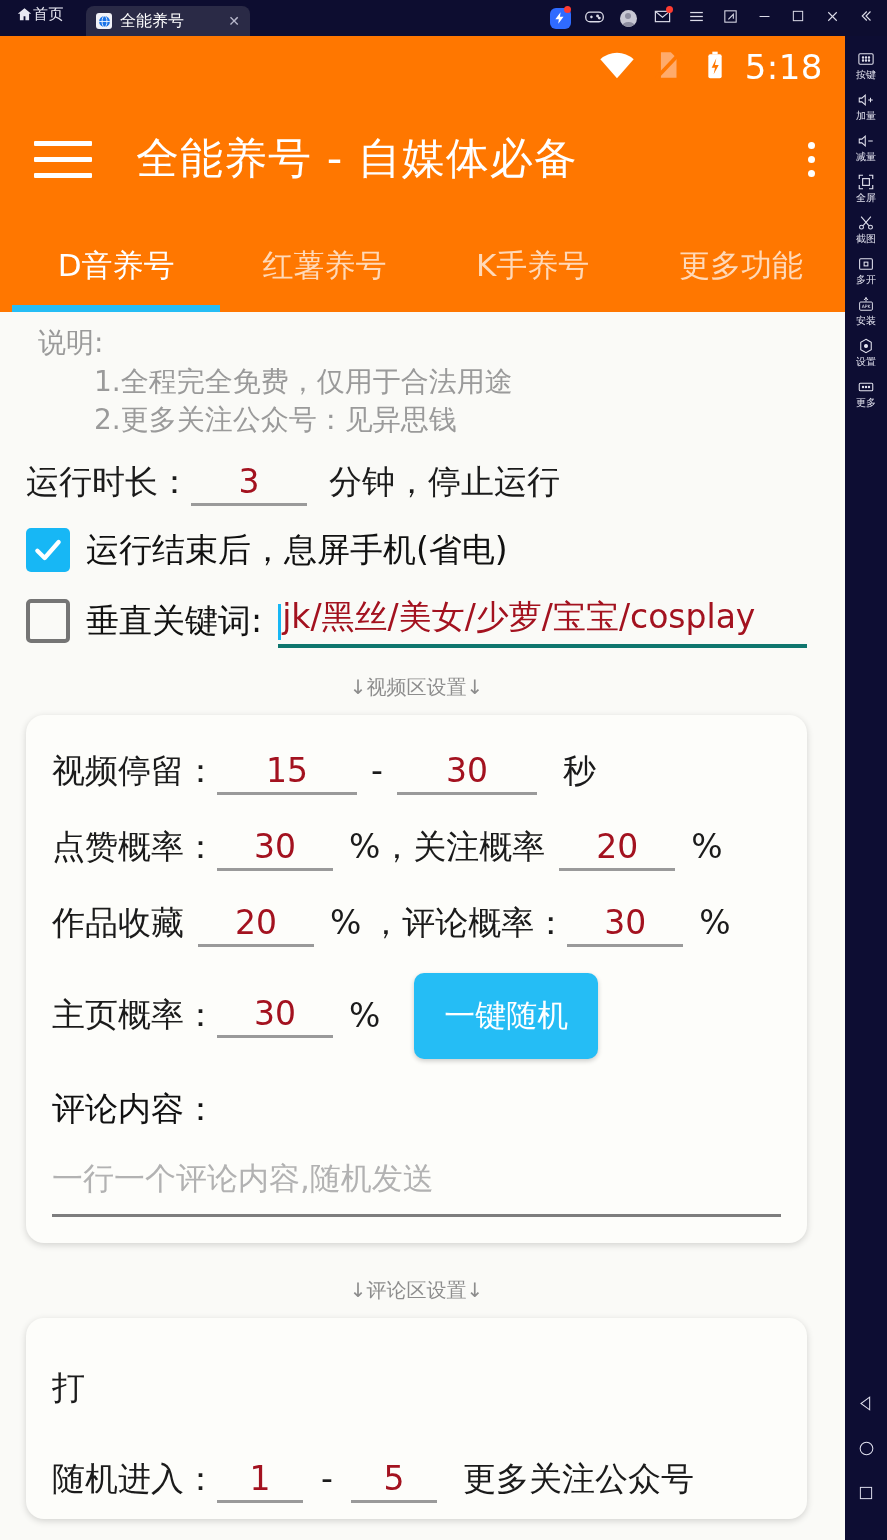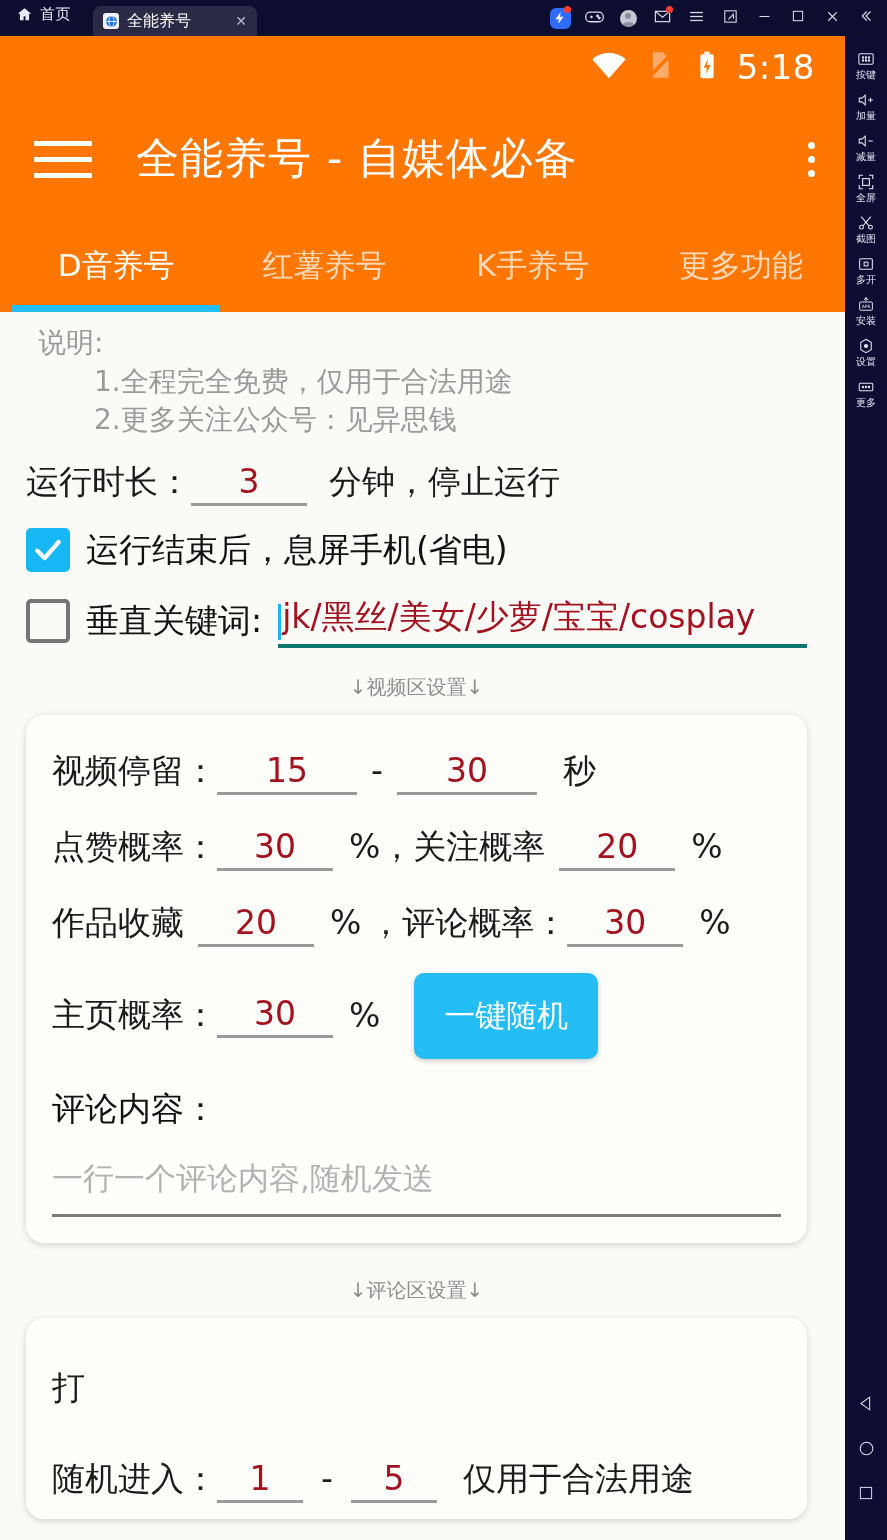--- a/index.html
+++ b/index.html
@@ -11,21 +11,21 @@
   }
 
   .app { position: relative; width: 887px; height: 1540px; background: #0b0b2b; }
 
   
   .titlebar {
     position: absolute; top: 0; left: 0; width: 887px; height: 36px;
     background: #0d0d30; display: flex; align-items: flex-end;
   }
   .tb-home {
-    display: flex; align-items: center; gap: 7px;
+    display: flex; align-items: center; 
     padding: 0 14px 7px 16px; height: 36px;
   }
   .tb-home-label { color: #e8e8f2; font-size: 15px; letter-spacing: .5px; }
   .home-ico { width: 17px; height: 17px; display: block; }
 
   .tb-tab {
     position: relative; margin-left: 8px;
     height: 30px; width: 164px;
     background: #2a2a46; border-radius: 8px 8px 0 0;
     display: flex; align-items: center; gap: 8px; padding: 0 10px;
@@ -84,21 +84,21 @@
 
   
   .screen {
     position: absolute; top: 36px; left: 0; width: 845px; height: 1504px;
     background: #fafaf7; overflow: hidden;
   }
 
   
   .statusbar {
     height: 62px; background: #ff7700; display: flex; align-items: center;
-    justify-content: flex-end; padding-right: 30px; gap: 14px;
+    justify-content: flex-end; padding-right: 22px; gap: 14px;
   }
   .status-time { color: #fff; font-size: 34px; line-height: 1; letter-spacing: .5px; }
 
   
   .appbar {
     height: 122px; background: #ff7700; display: flex; align-items: center;
     padding: 0 24px 0 34px;
   }
   .hamburger { width: 58px; display: flex; flex-direction: column; gap: 11px; flex: none; }
   .hamburger span { display: block; height: 5px; background: #fff; border-radius: 1px; }
@@ -423,21 +423,21 @@
 
       <div class="card2">
         <div class="row" style="margin-top:26px">
           <span class="lbl">打</span>
         </div>
         <div class="row" style="margin-top:46px">
           <span class="lbl">随机进入：</span>
           <span class="uv w-small">1</span>
           <span style="padding:0 18px">-</span>
           <span class="uv w-small">5</span>
-          <span class="lbl" style="margin-left:26px">仅用于合法用途</span>
+          <span class="lbl" style="margin-left:26px">更多关注公众号</span>
         </div>
       </div>
 
     </div>
   </div>
 
   <div class="sidebar">
 
     <div class="side-item">
       <span class="side-ico">

